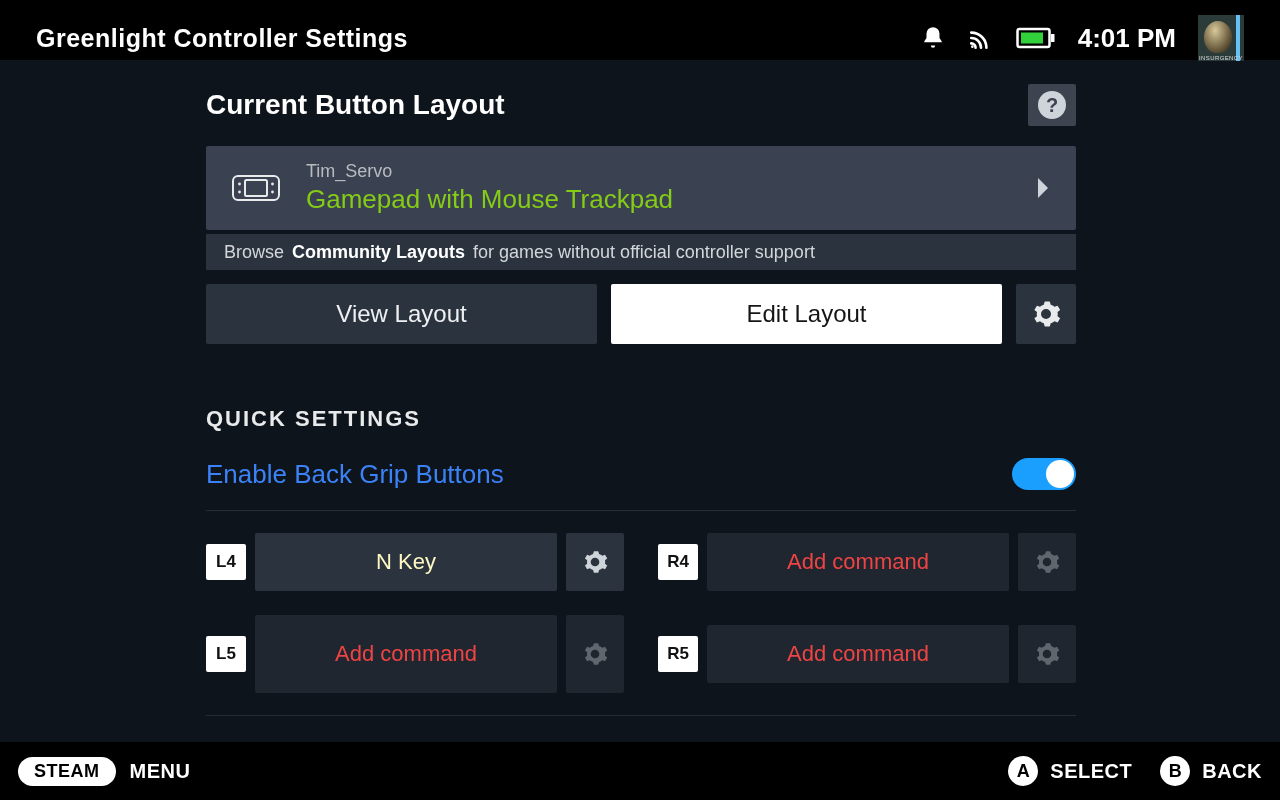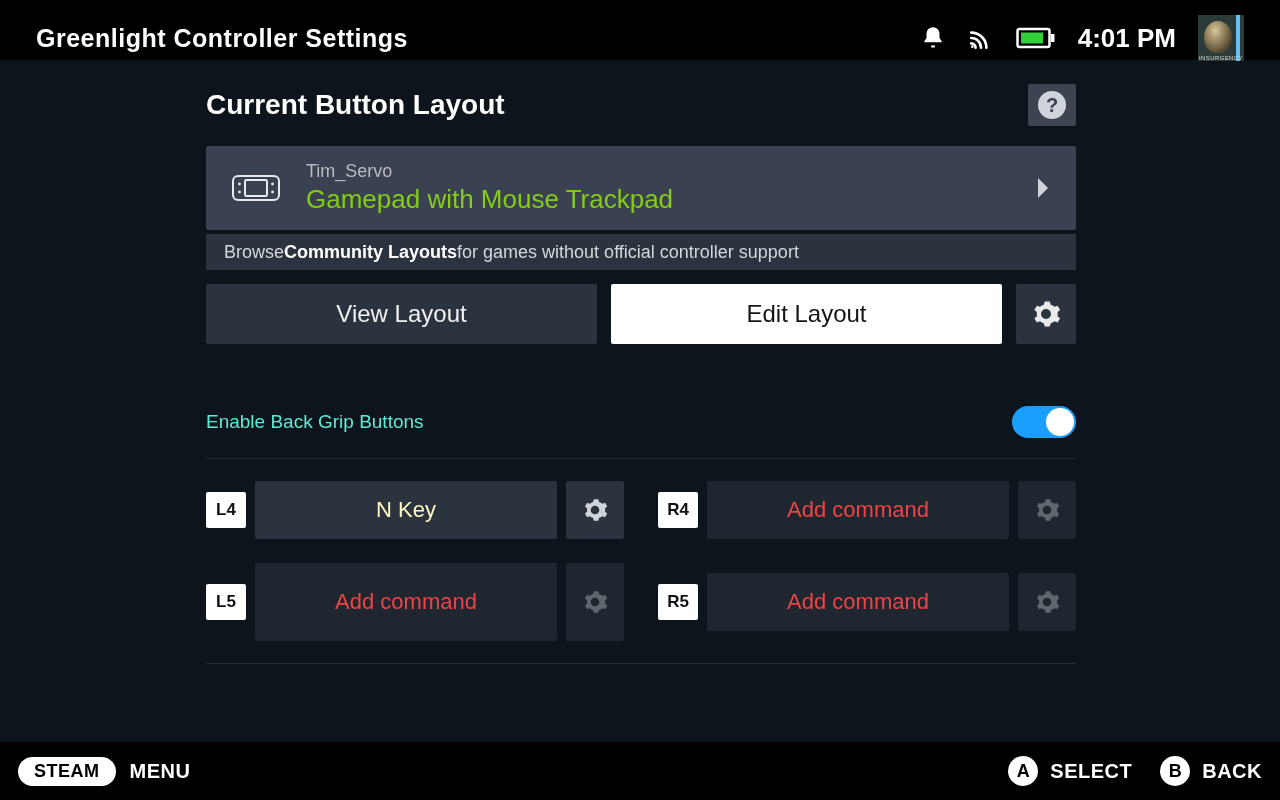--- a/index.html
+++ b/index.html
@@ -42,37 +42,37 @@
     display:flex; align-items:center; padding:0 26px;
   }
   .deck-icon { margin-right:26px; }
   .layout-texts { display:flex; flex-direction:column; }
   .layout-author { color:#b8bcbf; font-size:18px; }
   .layout-name { color:#84cc16; font-size:26px; font-weight:400; margin-top:2px; }
   .chev { margin-left:auto; }
 
   .community-row {
     margin-top:4px; background:#2b333f; height:36px; border-radius:1px;
-    display:flex; align-items:center; padding:0 18px; color:#d4d7da; font-size:18px;
+    display:flex; align-items:center; padding:0 18px; color:#d4d7da; font-size:18px;gap:8px;
   }
   .community-row b { color:#fff; font-weight:700; }
 
   .btn-row { display:flex; gap:14px; margin-top:14px; }
   .big-btn {
     height:60px; flex:1; background:#2b333f; color:#eef0f2;
     display:flex; align-items:center; justify-content:center; font-size:24px; border-radius:2px;
   }
   .big-btn.active { background:#fff; color:#151515; }
   .gear-btn { width:60px; height:60px; background:#2b333f; display:flex; align-items:center; justify-content:center; border-radius:2px; }
 
   .quick { margin-top:62px; }
   .quick h2 { font-size:22px; font-weight:600; letter-spacing:2px; color:#e9eaeb; }
 
   .toggle-row { display:flex; align-items:center; margin-top:26px; padding-bottom:20px; border-bottom:1px solid #262c34; }
-  .toggle-label { font-size:19px; color:#5eead4; }
+  .toggle-label { font-size:26px; color:#3b82f6; }
   .toggle { margin-left:auto; width:64px; height:32px; border-radius:16px; background:#1a9fff; position:relative; }
   .toggle .knob { position:absolute; right:2px; top:2px; width:28px; height:28px; border-radius:50%; background:#fff; }
 
   .grip-grid { display:grid; grid-template-columns: 1fr 1fr; column-gap: 34px; row-gap: 24px; margin-top:22px; padding-bottom: 22px; border-bottom:1px solid #262c34;}
   .grip-cell { display:flex; align-items:center; gap:9px; }
   .grip-tag { width:40px; height:36px; background:#fff; color:#111; font-weight:700; font-size:17px; display:flex; align-items:center; justify-content:center; border-radius:2px; }
   .cmd-btn { flex:1; height:58px; background:#2b333f; color:#fef9c3; display:flex; align-items:center; justify-content:center; font-size:22px; border-radius:2px; text-align:center; padding:0 8px;}
   .cmd-btn.muted { color:#ef4444; background:#1f262f; }
   .cmd-btn.tall { height:78px; line-height:1.2; }
   .mini-gear { width:58px; height:58px; background:#1f262f; display:flex; align-items:center; justify-content:center; border-radius:2px; }
@@ -168,20 +168,21 @@
       <div class="big-btn">View Layout</div>
       <div class="big-btn active">Edit Layout</div>
       <div class="gear-btn">
         <svg width="30" height="30" viewBox="0 0 24 24" fill="#e9eaeb">
             <path d="M12 8a4 4 0 1 0 0 8 4 4 0 0 0 0-8zm9.4 4c0 .6-.1 1.1-.2 1.7l2.1 1.6-2 3.4-2.5-.9c-.9.7-1.9 1.3-3 1.6L15 22h-4l-.8-2.6c-1.1-.3-2.1-.9-3-1.6l-2.5.9-2-3.4 2.1-1.6c-.1-.6-.2-1.1-.2-1.7s.1-1.1.2-1.7L2.7 8.7l2-3.4 2.5.9c.9-.7 1.9-1.3 3-1.6L11 2h4l.8 2.6c1.1.3 2.1.9 3 1.6l2.5-.9 2 3.4-2.1 1.6c.1.6.2 1.1.2 1.7z"></path>
           </svg>
       </div>
     </div>
 
     <div class="quick">
+      <h2>QUICK SETTINGS</h2>
 
       <div class="toggle-row">
         <div class="toggle-label">Enable Back Grip Buttons</div>
         <div class="toggle">
             <div class="knob"></div>
           </div>
       </div>
 
       <div class="grip-grid">
 

